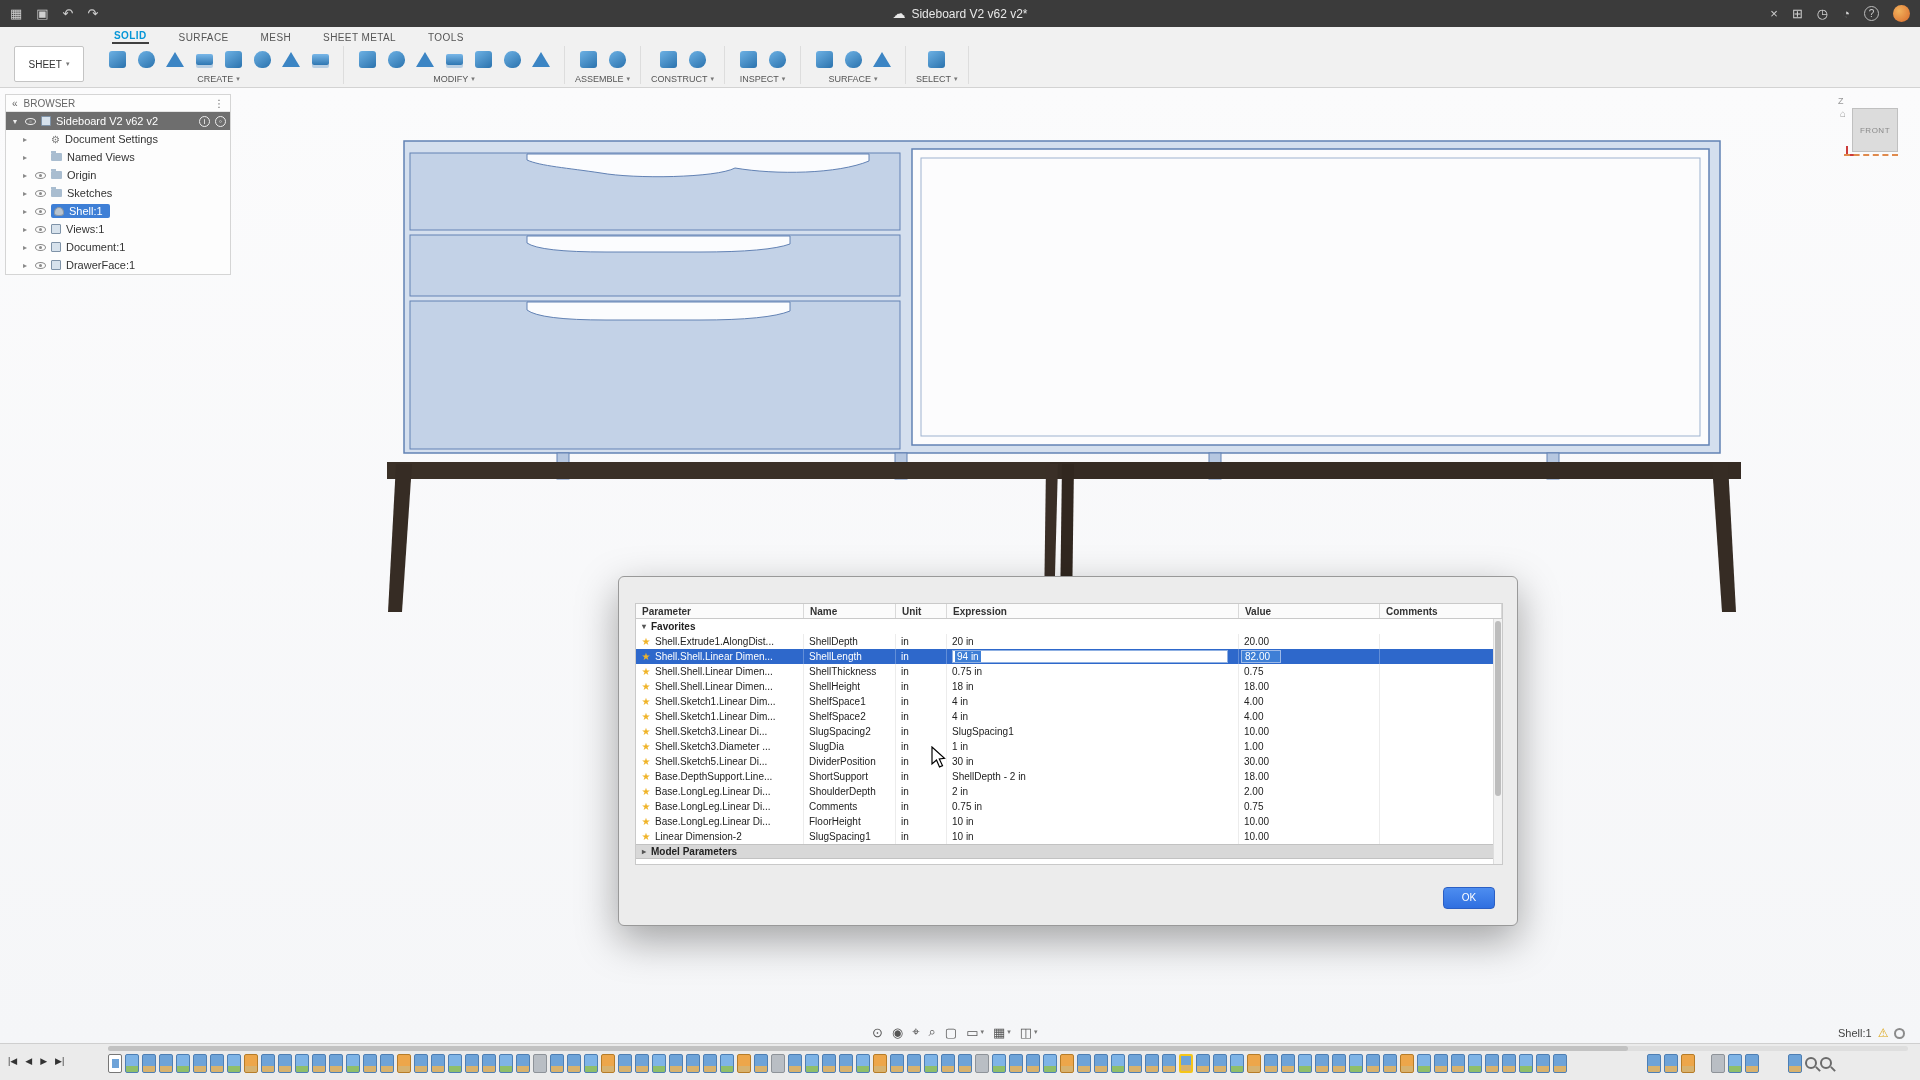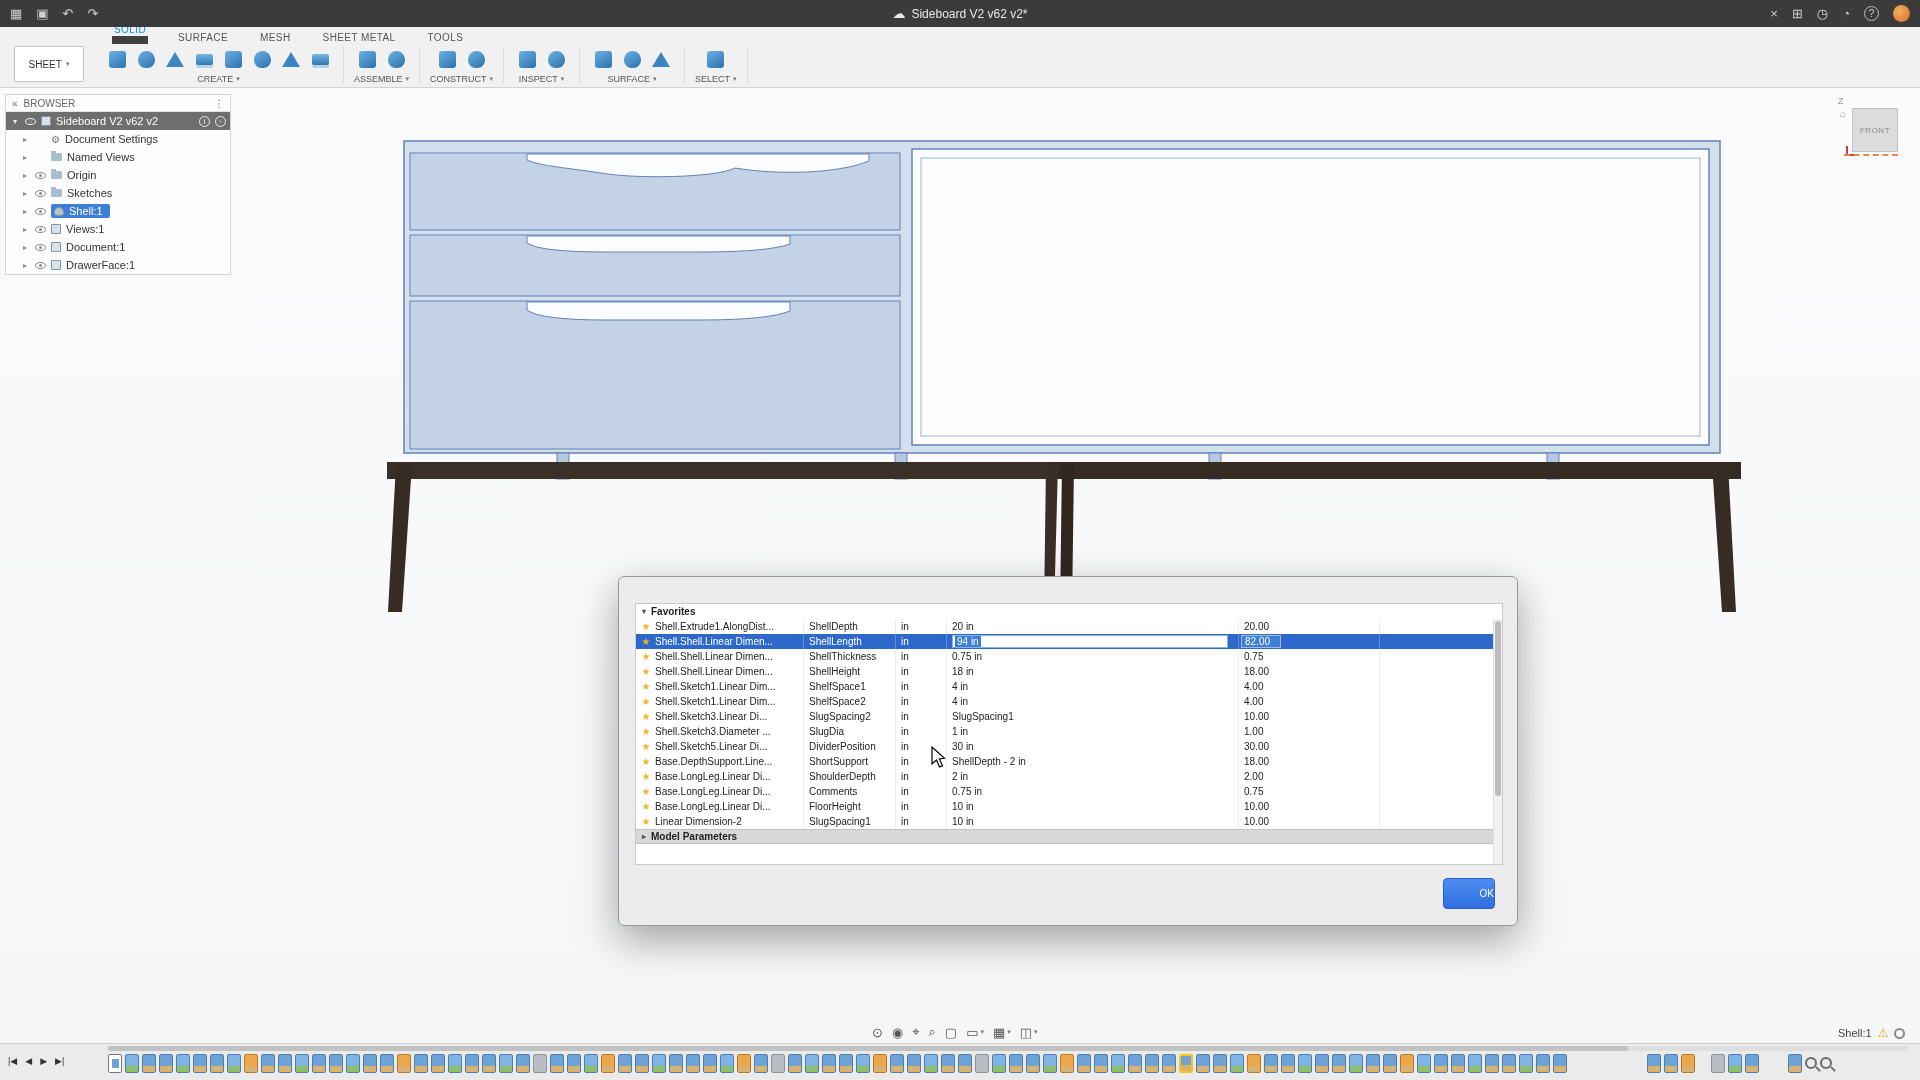--- a/index.html
+++ b/index.html
@@ -9,21 +9,21 @@
   .tb-left{position:absolute;left:10px;top:0;height:27px;display:flex;align-items:center;gap:14px}
   .tb-ic{font-size:13px;line-height:27px;cursor:default}
   .tb-title{position:absolute;left:50%;transform:translateX(-50%);top:0;height:27px;display:flex;align-items:center;gap:6px;color:#e8e8e8;font-size:12px}
   .tb-right{position:absolute;right:10px;top:0;height:27px;display:flex;align-items:center;gap:14px}
   .tb-right .help{width:15px;height:15px;border:1px solid #bbb;border-radius:50%;font-size:10px;line-height:13px;text-align:center}
   .avatar{width:17px;height:17px;border-radius:50%;background:radial-gradient(circle at 35% 35%,#f2b25c,#d96a2b);display:inline-block}
   
   .ribbon{position:absolute;top:27px;left:0;width:1920px;height:61px;background:#f1f1f1;border-bottom:1px solid #d3d3d3;z-index:25}
   .tabs-row{height:17px;padding-left:112px;display:flex;gap:28px;align-items:flex-end}
   .tab{font-size:10px;color:#555;letter-spacing:.4px;padding:0 2px 1px;cursor:default}
-  .tab.active{color:#0696d7;font-weight:normal;border-bottom:8px solid #404040}
+  .tab.active{color:#0696d7;font-weight:bold;border-bottom:2px solid #404040}
   .tools-row{display:flex;align-items:flex-start;padding:2px 0 0 14px;height:44px}
   .design-btn{width:70px;height:36px;margin-right:10px;background:#fff;border:1px solid #c4c4c4;border-radius:2px;font-size:10px;color:#333;display:flex;align-items:center;justify-content:center;gap:4px}
   .tool-group{display:flex;flex-direction:column;align-items:center;padding:0 10px;border-right:1px solid #ddd}
   .tg-icons{display:flex;gap:3px}
   .ti{width:26px;height:26px;display:flex;align-items:center;justify-content:center}
   .s0{width:17px;height:17px;background:linear-gradient(145deg,#6db1e4,#2a72ad);border-radius:3px}
   .s1{width:17px;height:17px;background:linear-gradient(145deg,#6db1e4,#2a72ad);border-radius:50% 50% 45% 45%}
   .s2{width:0;height:0;border-left:9px solid transparent;border-right:9px solid transparent;border-bottom:15px solid #3c85c4}
   .s3{width:17px;height:11px;background:linear-gradient(180deg,#79b7e8,#2f77b2);border-radius:2px;box-shadow:0 3px 0 #b9cfe3}
   .tg-label{font-size:9px;color:#555;margin-top:2px;display:flex;align-items:center;gap:3px}
@@ -77,21 +77,21 @@
   .prow.selected>div{border-right-color:rgba(255,255,255,.25)}
   .ebox{display:inline-flex;align-items:center;background:#fff;border:1px solid #8fb0e2;height:13px;margin-top:1px;min-width:276px;padding:0 2px}
   .seltext{background:#3e7fd6;color:#fff;padding:0 2px;font-size:10px;line-height:11px}
   .vbox{background:#3e7fd6;border:1px solid #9cb9e8;padding:0 10px 0 3px;margin-left:-3px}
   .secrow{display:flex;align-items:center;height:15px;font-weight:bold;padding-left:6px;gap:5px;background:#fff}
   .secrow.gray{background:#d8d8d8;border-top:1px solid #c2c2c2;border-bottom:1px solid #c2c2c2}
   .plus{font-weight:bold;color:#444;margin-left:98px;font-size:11px}
   .tw{font-size:8px;color:#555}
   .pscroll{position:absolute;right:0;top:15px;bottom:0;width:9px;background:#f2f2f2;border-left:1px solid #ddd}
   .pthumb{position:absolute;left:1px;top:2px;width:6px;height:175px;background:#bdbdbd;border-radius:3px}
-  .okbtn{position:absolute;right:22px;bottom:16px;width:52px;height:31px;background:linear-gradient(#4d8df0,#2f6fe0);border:1px solid #2b5fc4;border-radius:4px;color:#fff;font-size:10px;text-align:right;line-height:16px}
+  .okbtn{position:absolute;right:22px;bottom:16px;width:52px;height:22px;background:linear-gradient(#4d8df0,#2f6fe0);border:1px solid #2b5fc4;border-radius:4px;color:#fff;font-size:10px;text-align:center;line-height:16px}
   
   .navbar{position:absolute;left:872px;top:936px;display:flex;gap:9px;align-items:center;color:#555;font-size:13px;z-index:6}
   .nb-ic{display:flex;align-items:center;gap:2px}
   .statusbar{position:absolute;left:1838px;top:938px;display:flex;align-items:center;gap:6px;font-size:11px;color:#444;z-index:6}
   .warn{color:#dca311;font-size:12px}
   .donut{width:11px;height:11px;border:2px solid #8b8b8b;border-radius:50%;display:inline-block}
   
   .timeline{position:absolute;left:0;top:1043px;width:1920px;height:37px;background:#ebebeb;border-top:1px solid #cfcfcf;z-index:20}
   .tscroll{position:absolute;left:108px;top:2px;width:1800px;height:5px;background:#dedede;border-radius:3px}
   .tthumb{position:absolute;left:0;top:0;width:1520px;height:5px;background:#c2c2c2;border-radius:3px}
@@ -174,20 +174,49 @@
             </div>
             <div class="ti">
               <div class="s2"></div>
             </div>
             <div class="ti">
               <div class="s3"></div>
             </div>
           </div>
           <div class="tg-label">
             <span>CREATE</span>
+            <span class="caret">▾</span>
+          </div>
+        </div>
+        <div class="tool-group">
+          <div class="tg-icons">
+            <div class="ti">
+              <div class="s0"></div>
+            </div>
+            <div class="ti">
+              <div class="s1"></div>
+            </div>
+            <div class="ti">
+              <div class="s2"></div>
+            </div>
+            <div class="ti">
+              <div class="s3"></div>
+            </div>
+            <div class="ti">
+              <div class="s0"></div>
+            </div>
+            <div class="ti">
+              <div class="s1"></div>
+            </div>
+            <div class="ti">
+              <div class="s2"></div>
+            </div>
+          </div>
+          <div class="tg-label">
+            <span>MODIFY</span>
             <span class="caret">▾</span>
           </div>
         </div>
         <div class="tool-group">
           <div class="tg-icons">
             <div class="ti">
               <div class="s0"></div>
             </div>
             <div class="ti">
               <div class="s1"></div>
@@ -397,20 +426,28 @@
 
   <div class="statusbar">
     <span>Shell:1</span>
     <span class="warn">⚠</span>
     <span class="donut"></span>
   </div>
 </div>
 
 <div class="dialog">
   <div class="ptable">
+    <div class="phead" id="ptable-head">
+        <div class="hc" style="width: 168px;">Parameter</div>
+        <div class="hc" style="width: 92px;">Name</div>
+        <div class="hc" style="width: 51px;">Unit</div>
+        <div class="hc" style="width: 292px;">Expression</div>
+        <div class="hc" style="width: 141px;">Value</div>
+        <div class="hc" style="flex: 1 1 0%;">Comments</div>
+      </div>
     <div id="ptable-body">
         <div class="secrow">
           <span class="tw">▾</span>
           <span>Favorites</span>
         </div>
         <div class="prow">
           <div class="c-param">
             <span class="star">★</span>
             <span>Shell.Extrude1.AlongDist...</span>
           </div>

